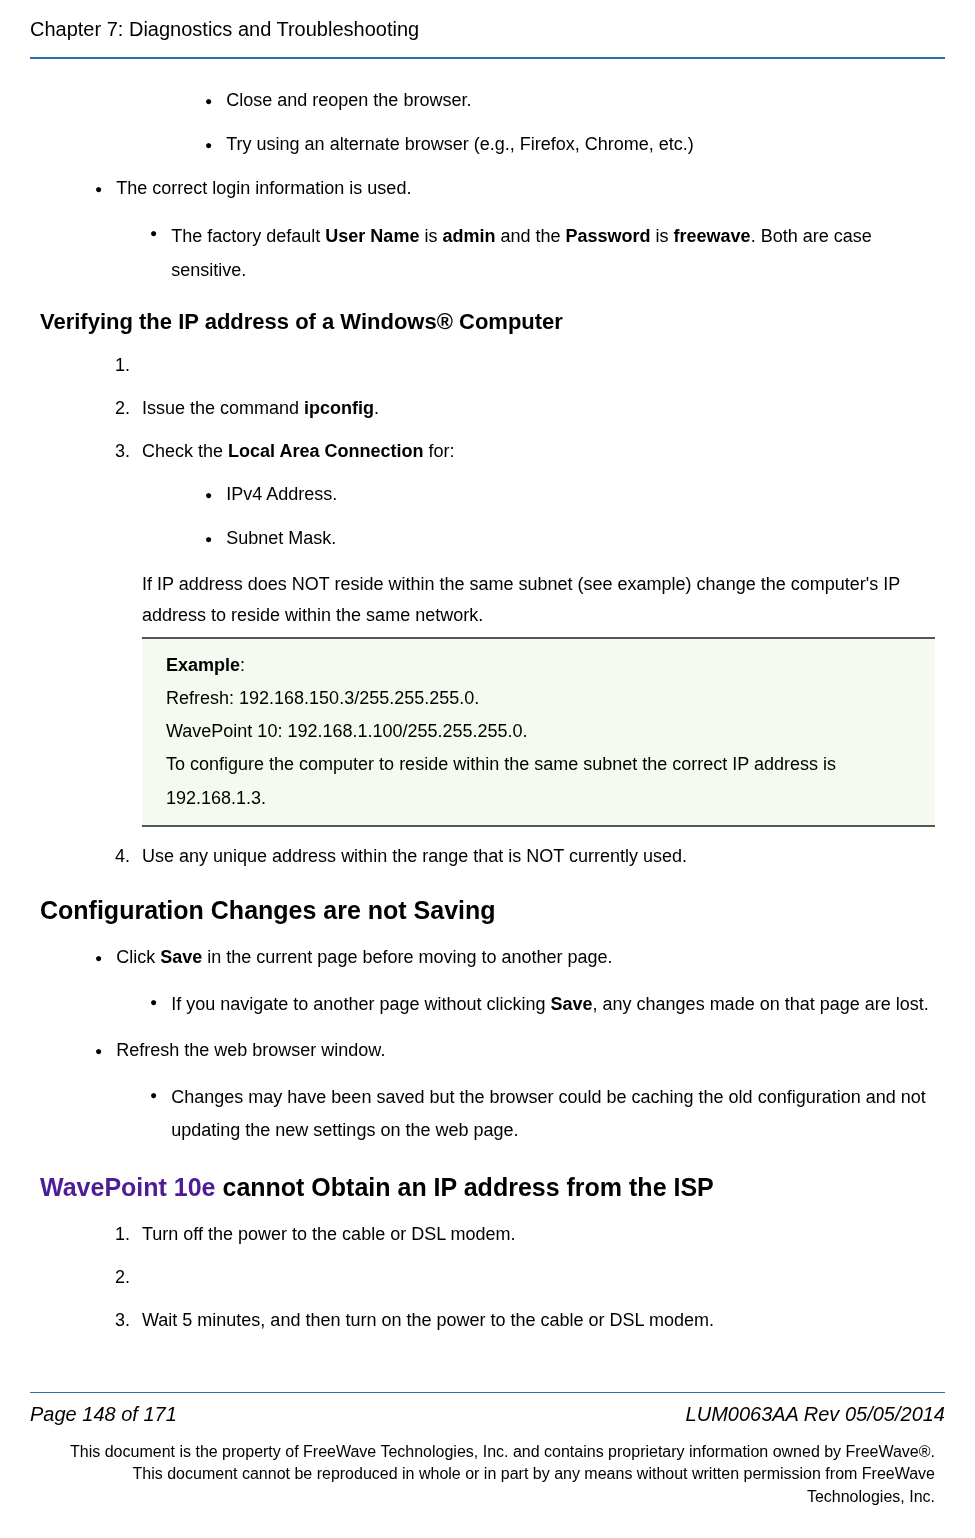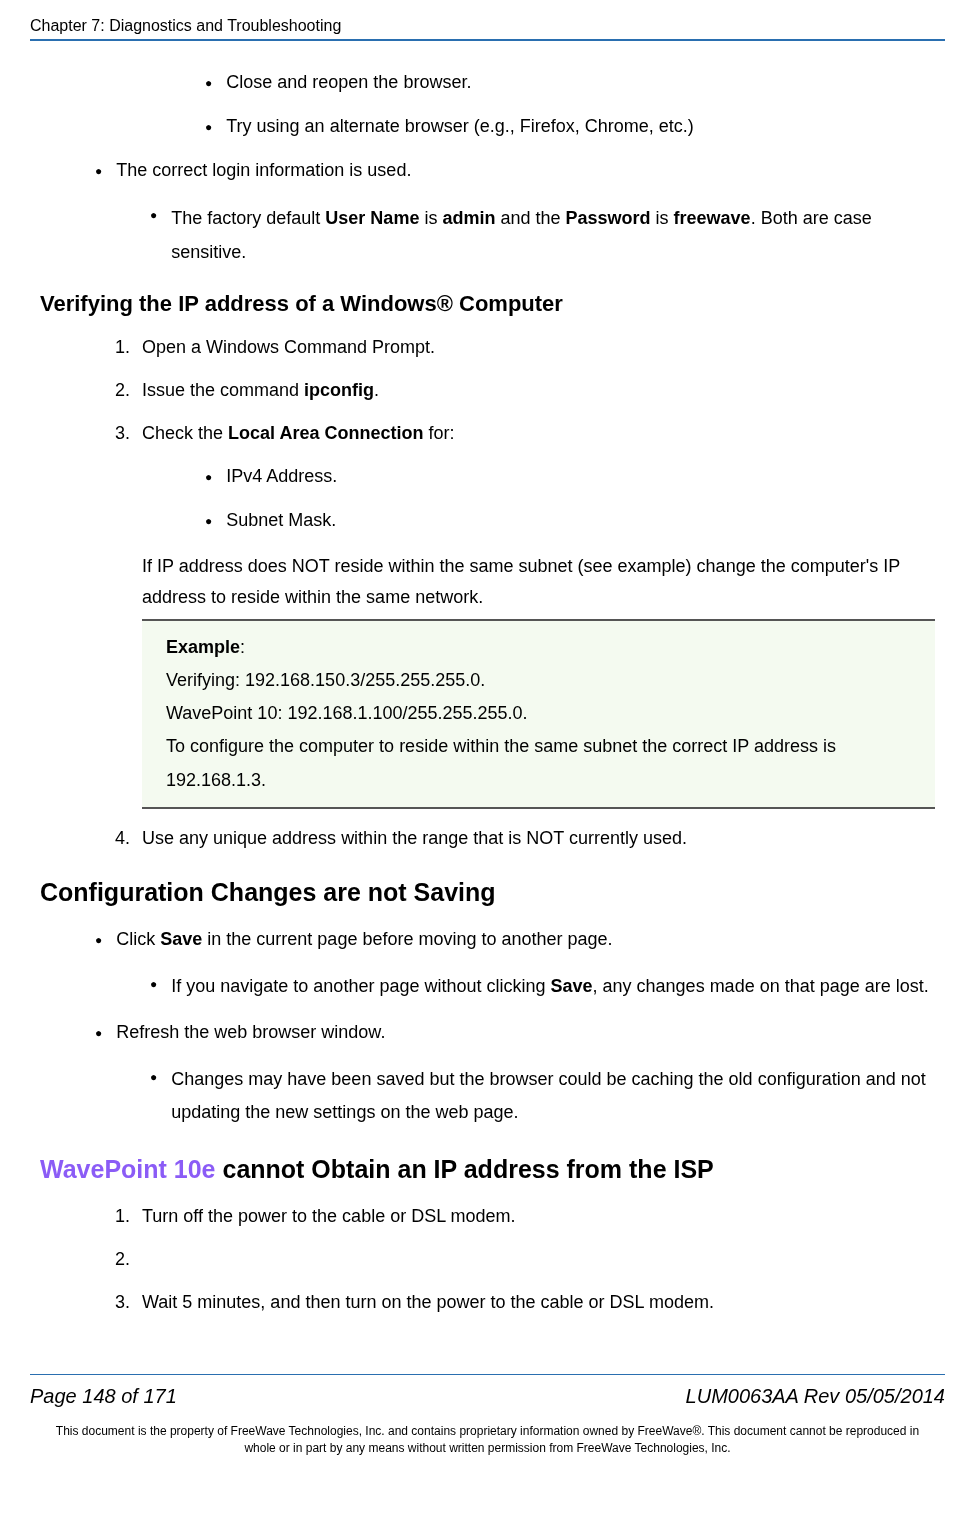--- a/index.html
+++ b/index.html
@@ -7,22 +7,22 @@
       width: 975px;
       height: 1538px;
       font-family: Arial, Helvetica, sans-serif;
       background: #fff;
       color: #000;
       padding: 14px 30px 10px 30px;
       font-size: 18px;
       line-height: 1.5;
     }
     .header-chapter {
-      font-size: 16px;
-      margin-bottom: 1px;
+      font-size: 20px;
+      margin-bottom: 13px;
     }
     .header-rule {
       border: none;
       border-top: 2px solid #2a6fb0;
       margin-bottom: 28px;
     }
     .content {
       padding: 0 10px;
     }
     .bullet-l3 { margin-left: 165px; display: flex; margin-bottom: 16px; gap: 14px; }
@@ -46,39 +46,39 @@
 
     .example-box {
       margin: 6px 0 16px 102px;
       border-top: 2px solid #555;
       border-bottom: 2px solid #555;
       background: #f4faf0;
       padding: 10px 16px 10px 24px;
       line-height: 1.85;
     }
 
-    .blue-text { color: #8b5cf6; font-weight: bold; }
+    .blue-text { color: #4c1d95; font-weight: bold; }
     b { font-weight: bold; }
 
     .footer-rule {
       border: none;
       border-top: 1px solid #2a6fb0;
       margin-top: 58px;
       margin-bottom: 6px;
     }
     .footer-row {
       display: flex;
       justify-content: space-between;
       font-size: 20px;
       margin-bottom: 12px;
       font-style: italic;
     }
     .footer-disclaimer {
-      text-align: center;
-      font-size: 12px;
+      text-align: right;
+      font-size: 16px;
       line-height: 1.4;
       padding: 0 10px;
     }
   </style>
 </head>
 <body>
 
 <div class="header-chapter">Chapter 7: Diagnostics and Troubleshooting</div>
 <hr class="header-rule">
 
@@ -100,21 +100,20 @@
     <span class="bullet-dot">●</span>
     <span>
       <span>The factory default </span><b>User Name</b><span> is </span><b>admin</b><span> and the </span><b>Password</b><span> is </span><b>freewave</b><span>. Both are case sensitive.</span>
     </span>
   </div>
 
   <h2 class="section-h2-bold">Verifying the IP address of a Windows® Computer</h2>
 
   <div class="ol-item">
     <span class="ol-num">1.</span>
-    <span>Open a Windows Command Prompt.</span>
   </div>
   <div class="ol-item">
     <span class="ol-num">2.</span>
     <span>
       <span>Issue the command </span><b>ipconfig</b><span>.</span>
     </span>
   </div>
   <div class="ol-item">
     <span class="ol-num">3.</span>
     <span>
@@ -127,21 +126,21 @@
   </div>
   <div class="bullet-l3">
     <span class="bullet-dot">●</span>
     <span>Subnet Mask.</span>
   </div>
 
   <div class="indent-after-ol">If IP address does NOT reside within the same subnet (see example) change the computer's IP address to reside within the same network.</div>
 
   <div class="example-box">
     <div><b>Example</b>:</div>
-    <div>Verifying: 192.168.150.3/255.255.255.0.</div>
+    <div>Refresh: 192.168.150.3/255.255.255.0.</div>
     <div>WavePoint 10: 192.168.1.100/255.255.255.0.</div>
     <div>To configure the computer to reside within the same subnet the correct IP address is 192.168.1.3.</div>
   </div>
 
   <div class="ol-item">
     <span class="ol-num">4.</span>
     <span>Use any unique address within the range that is NOT currently used.</span>
   </div>
 
   <h2 class="section-h2-big">Configuration Changes are not Saving</h2>

